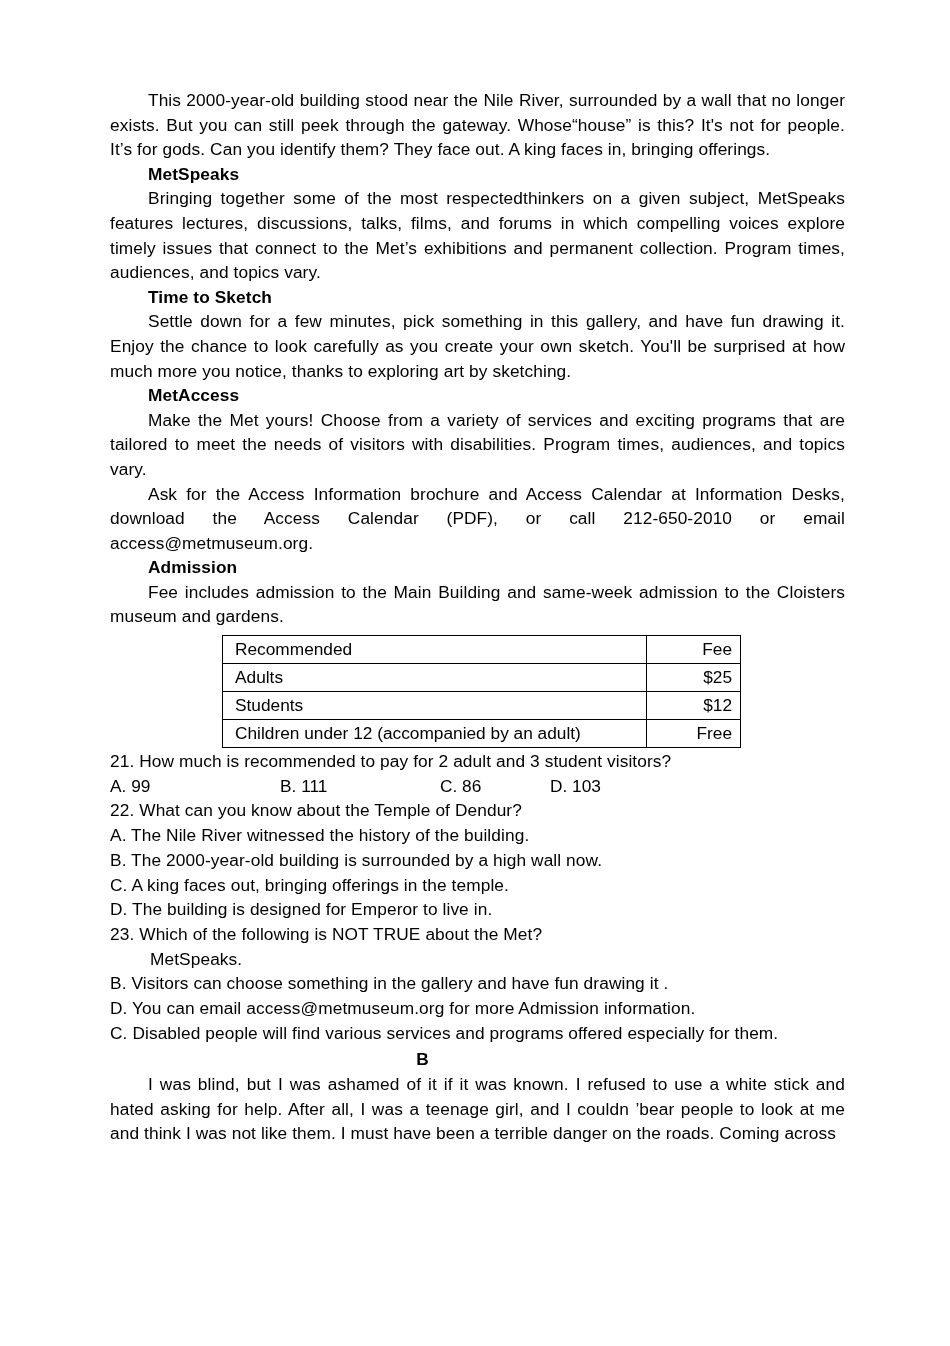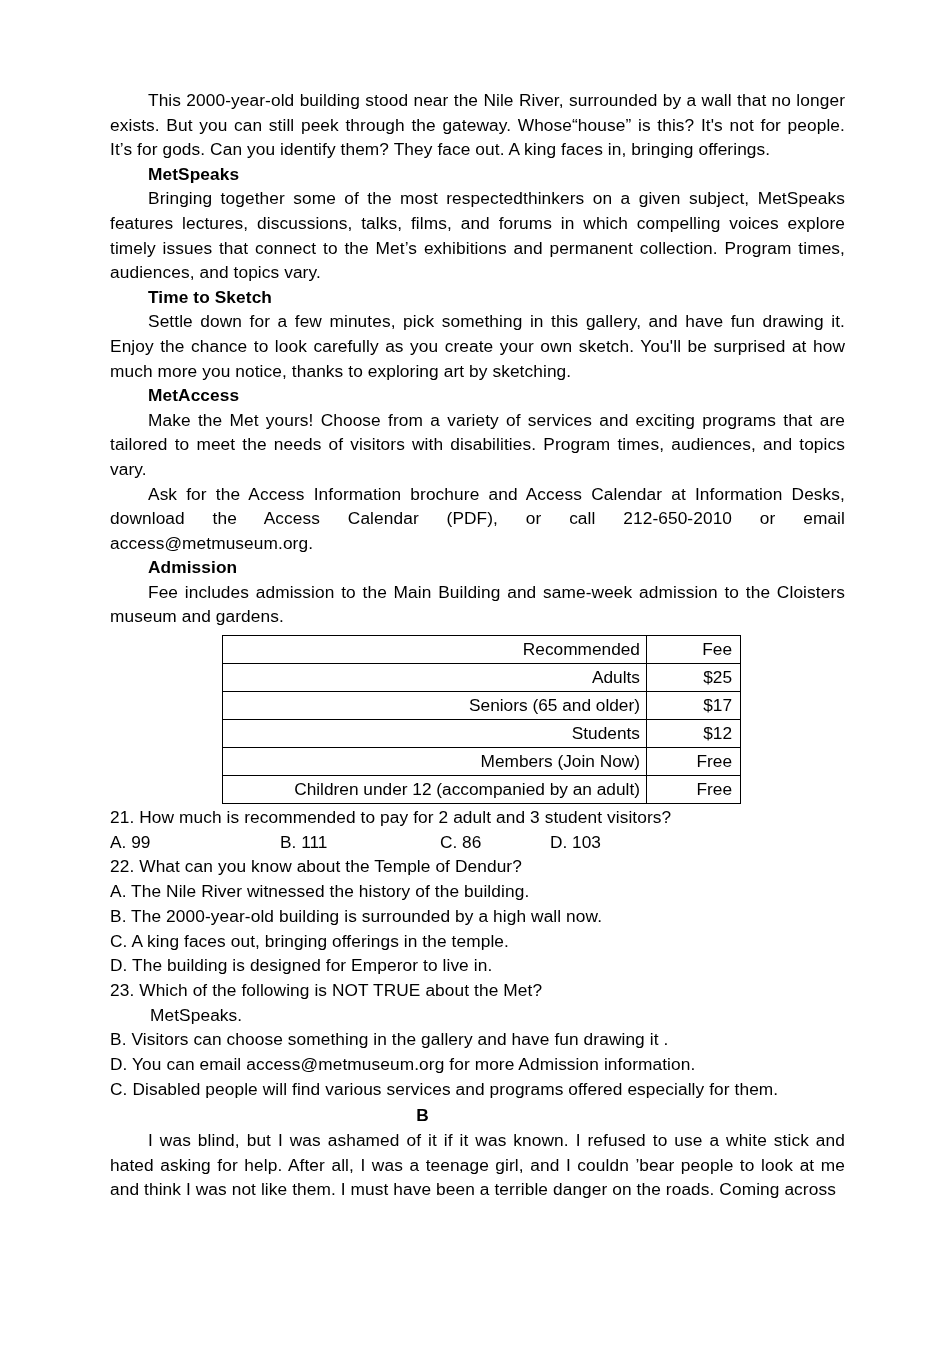--- a/index.html
+++ b/index.html
@@ -66,21 +66,20 @@
     white-space: nowrap;
   }
   table.fees td.fee {
     text-align: right;
     padding-right: 8px;
     padding-left: 6px;
     width: 79px;
   }
   table.fees tr td.label {
     width: 405px;
-    text-align: right;
   }
   p.q {
     margin: 0;
     font-size: 17.3px;
     line-height: 24.7px;
     text-align: left;
     letter-spacing: 0.1px;
     white-space: pre;
   }
   p.cont {
@@ -146,30 +145,22 @@
       <tbody>
         <tr>
           <td class="label">Recommended</td>
           <td class="fee">Fee</td>
         </tr>
         <tr>
           <td class="label">Adults</td>
           <td class="fee">$25</td>
         </tr>
         <tr>
-          <td class="label">Seniors (65 and older)</td>
-          <td class="fee">$17</td>
-        </tr>
-        <tr>
           <td class="label">Students</td>
           <td class="fee">$12</td>
-        </tr>
-        <tr>
-          <td class="label">Members (Join Now)</td>
-          <td class="fee">Free</td>
         </tr>
         <tr>
           <td class="label">Children under 12 (accompanied by an adult)</td>
           <td class="fee">Free</td>
         </tr>
       </tbody>
     </table>
   </div>
 
   <div class="col">

